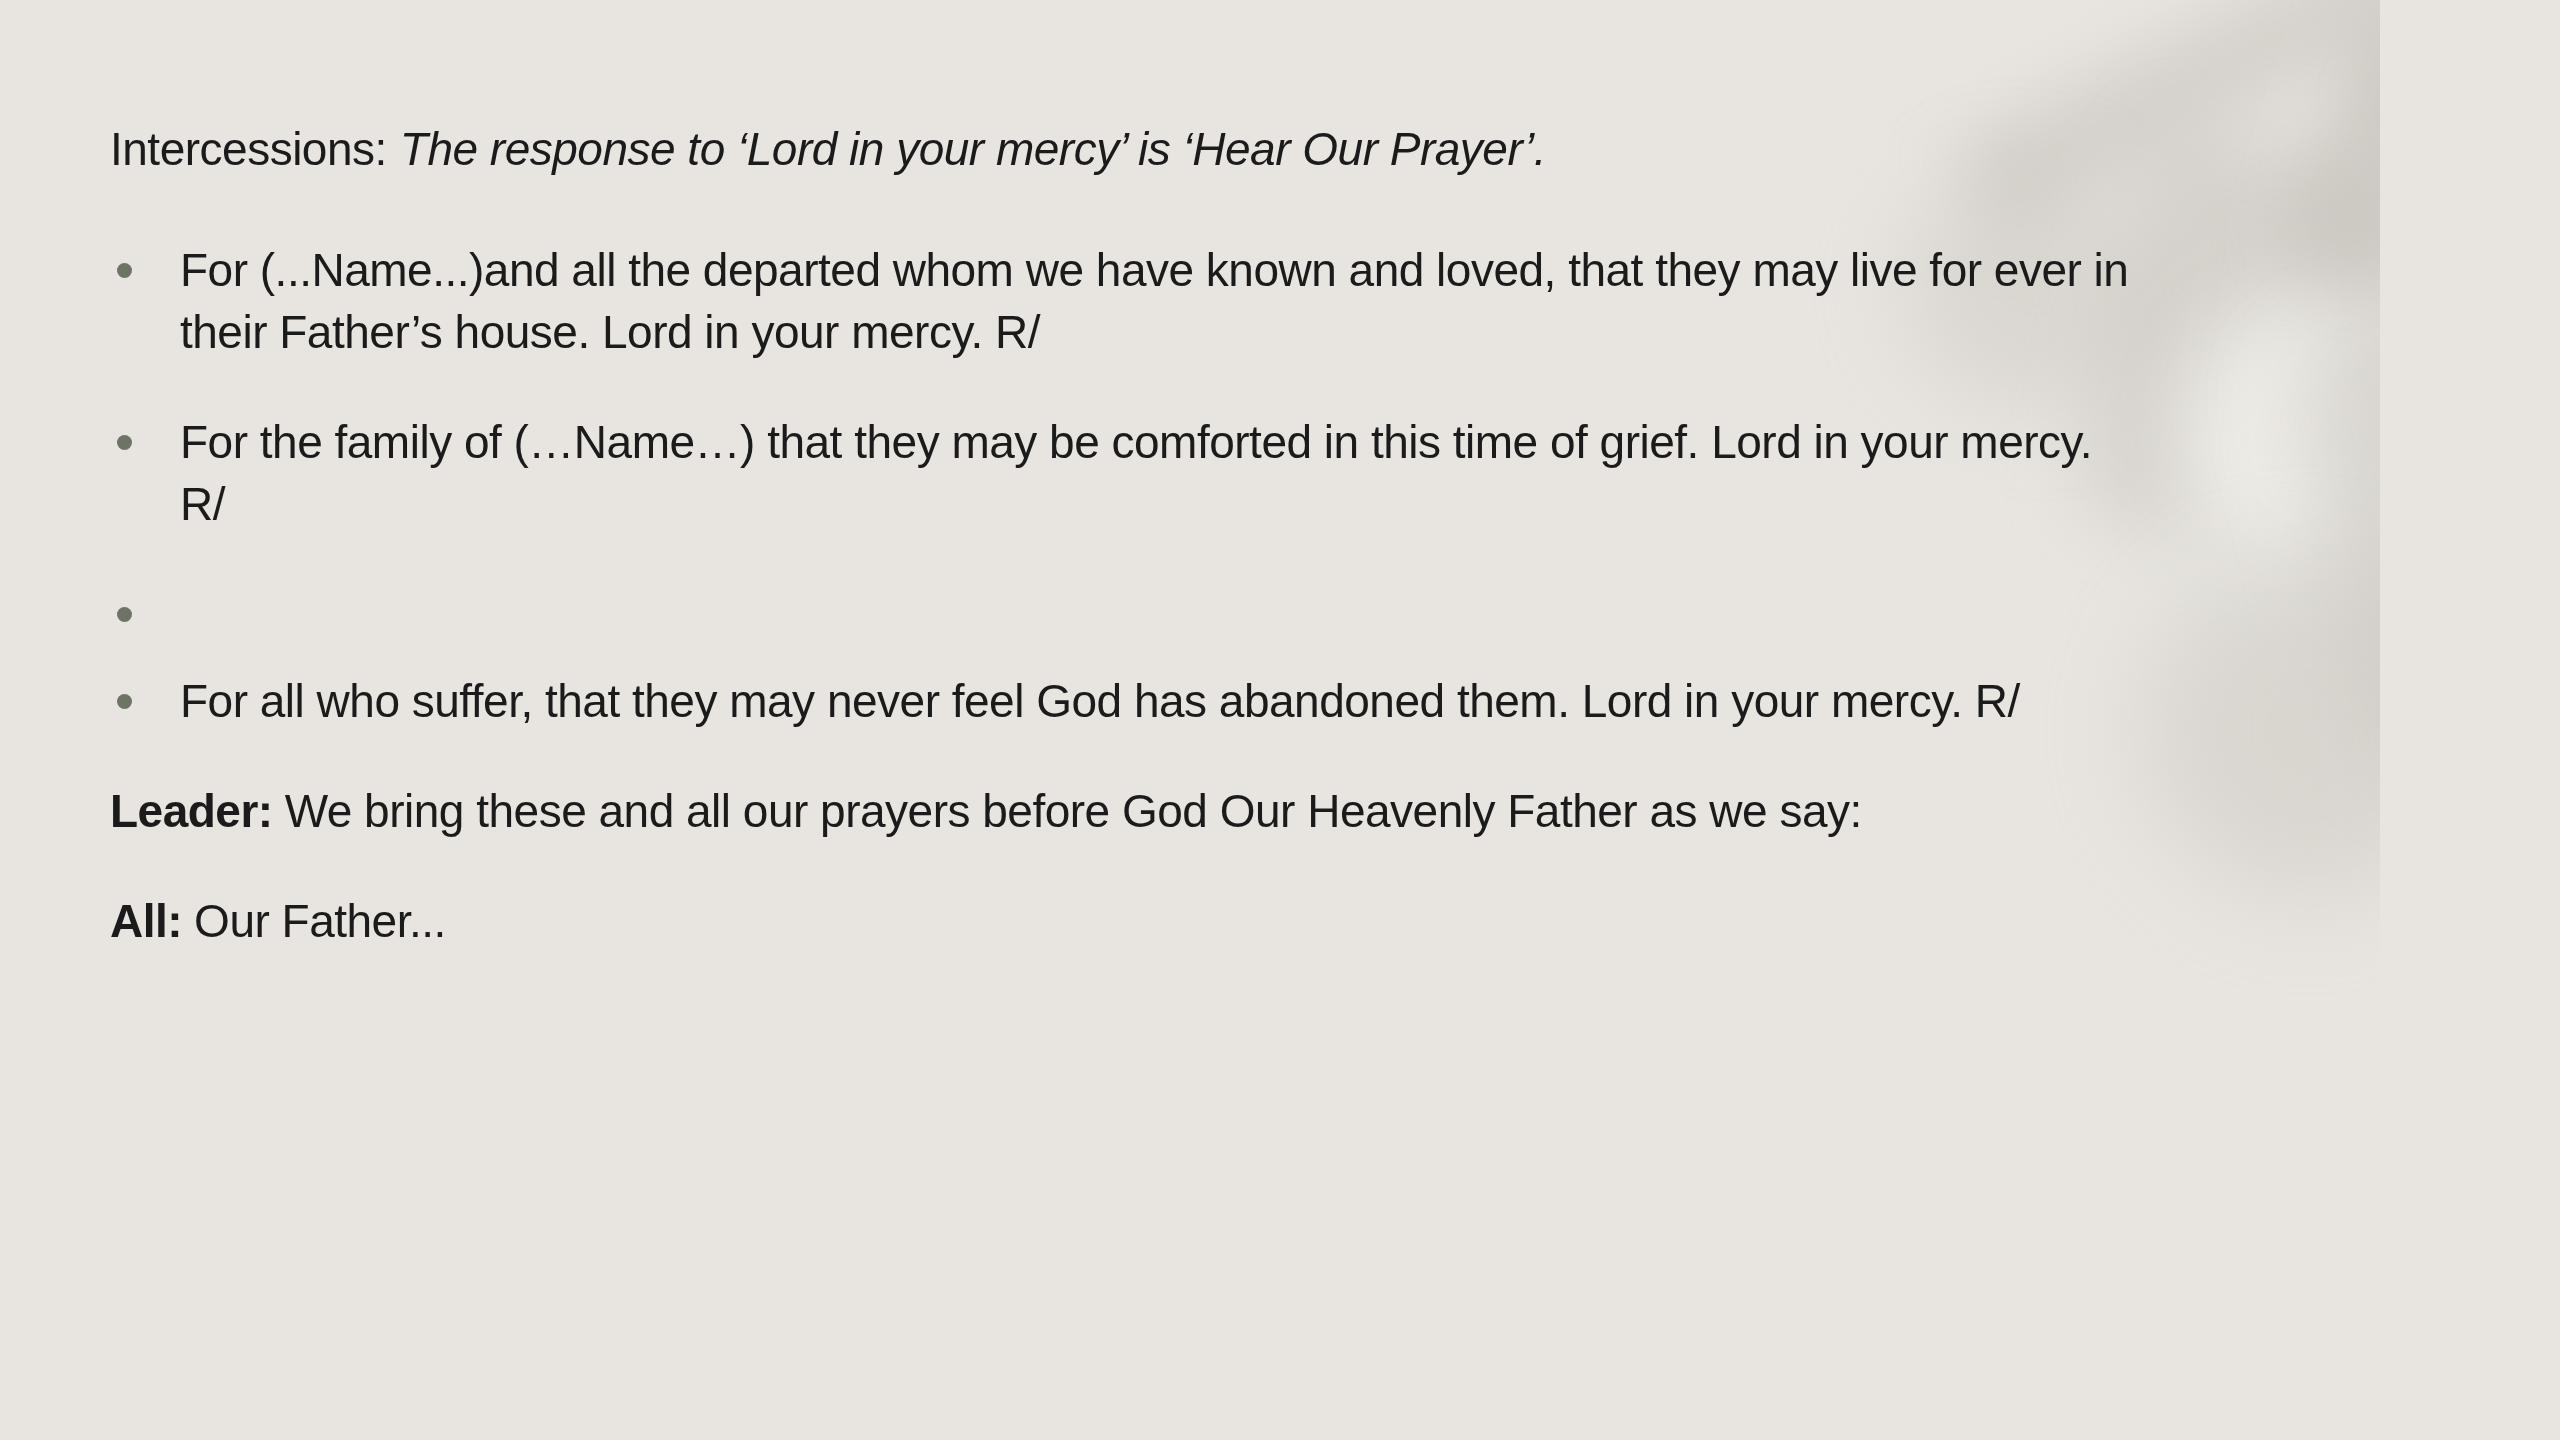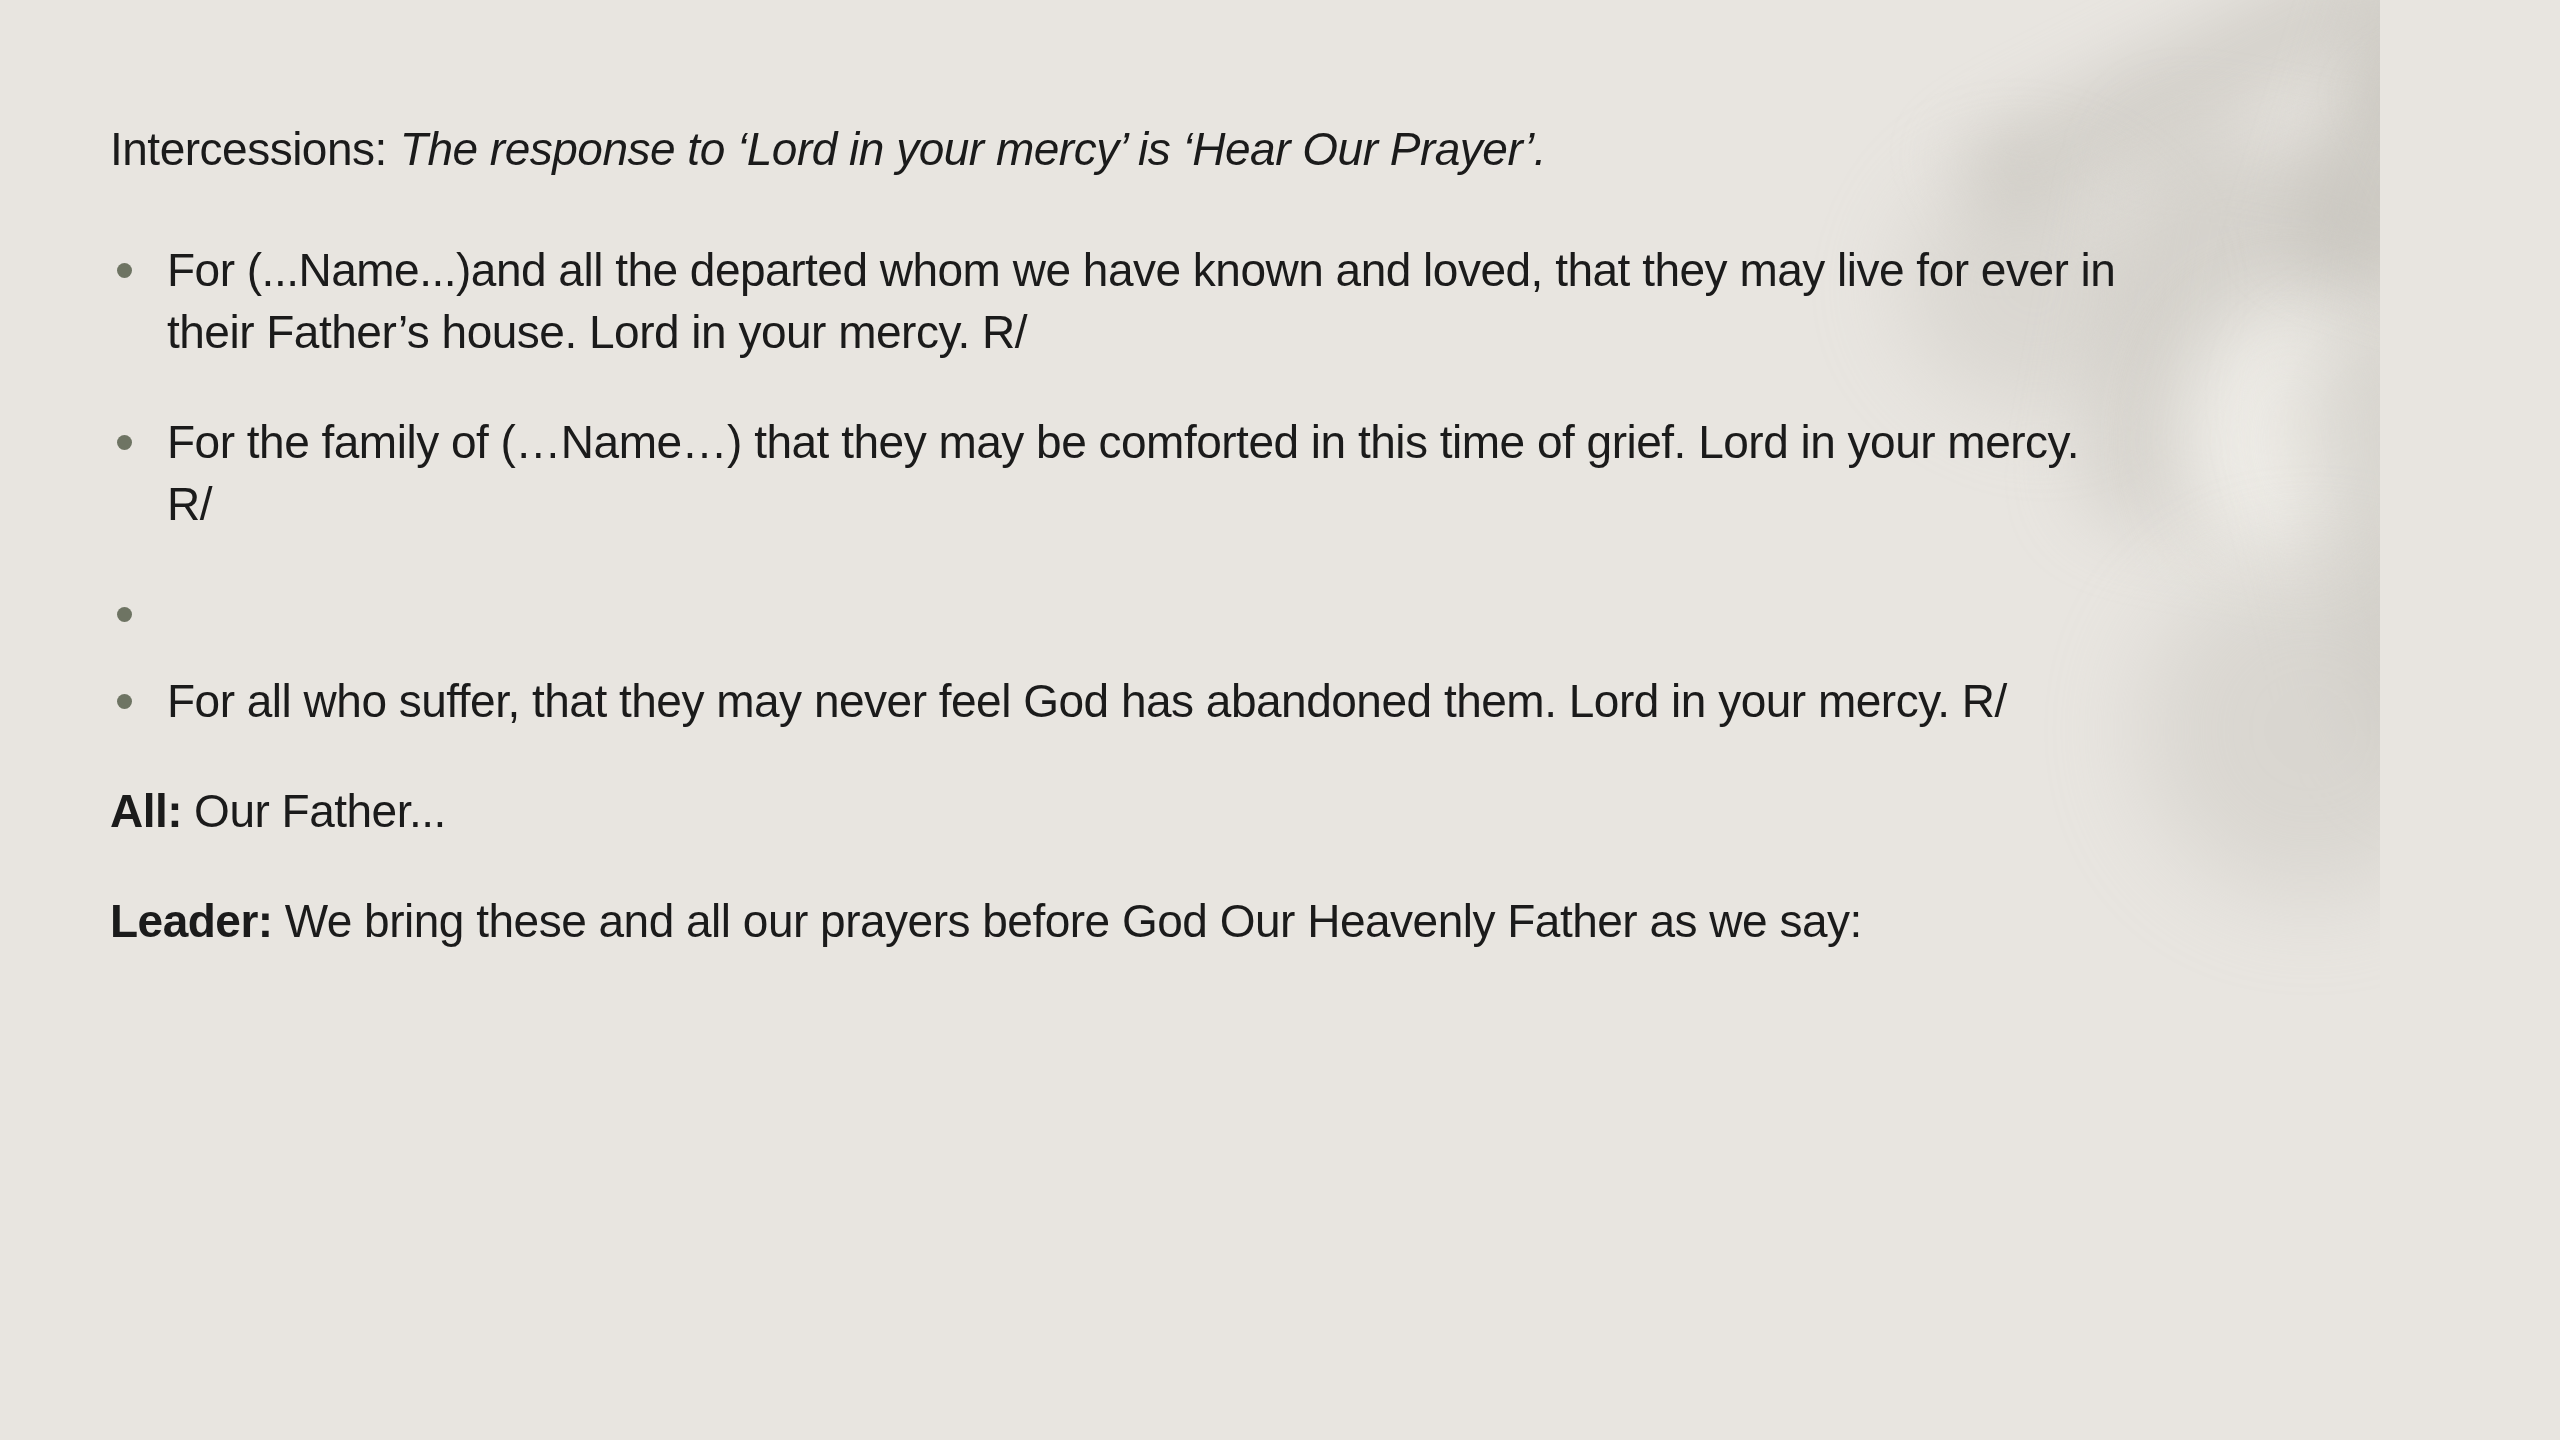--- a/index.html
+++ b/index.html
@@ -76,21 +76,21 @@
   .bullet-dot {
     flex: 0 0 auto;
     width: 15px;
     height: 15px;
     border-radius: 50%;
     background: var(--bullet);
     margin-left: 7px;
     margin-top: 24px;
   }
   .bullet-text {
-    margin-left: 35px; 
+    margin-left: 48px; 
     white-space: pre-line;
   }
 
   .speaker-line { margin-bottom: 48px; }
   .speaker-label { font-weight: 700; margin-right: 12px; }
 </style>
 </head>
 <body>
 
 <div class="slide">
@@ -128,21 +128,21 @@
       <span class="bullet-dot"></span>
     </div>
 
     <div class="bullet-row">
       <span class="bullet-dot"></span>
       <span class="bullet-text">For all who suffer, that they may never feel God has abandoned them. Lord in your mercy. R/</span>
     </div>
 
 
     <div class="speaker-line">
-      <span class="speaker-label">All:</span><span>Our Father...</span>
+      <span class="speaker-label">Leader:</span><span>We bring these and all our prayers before God Our Heavenly Father as we say:</span>
     </div>
 
     <div class="speaker-line">
-      <span class="speaker-label">Leader:</span><span>We bring these and all our prayers before God Our Heavenly Father as we say:</span>
+      <span class="speaker-label">All:</span><span>Our Father...</span>
     </div>
 
   </div>
 </div>
 
 </body></html>

